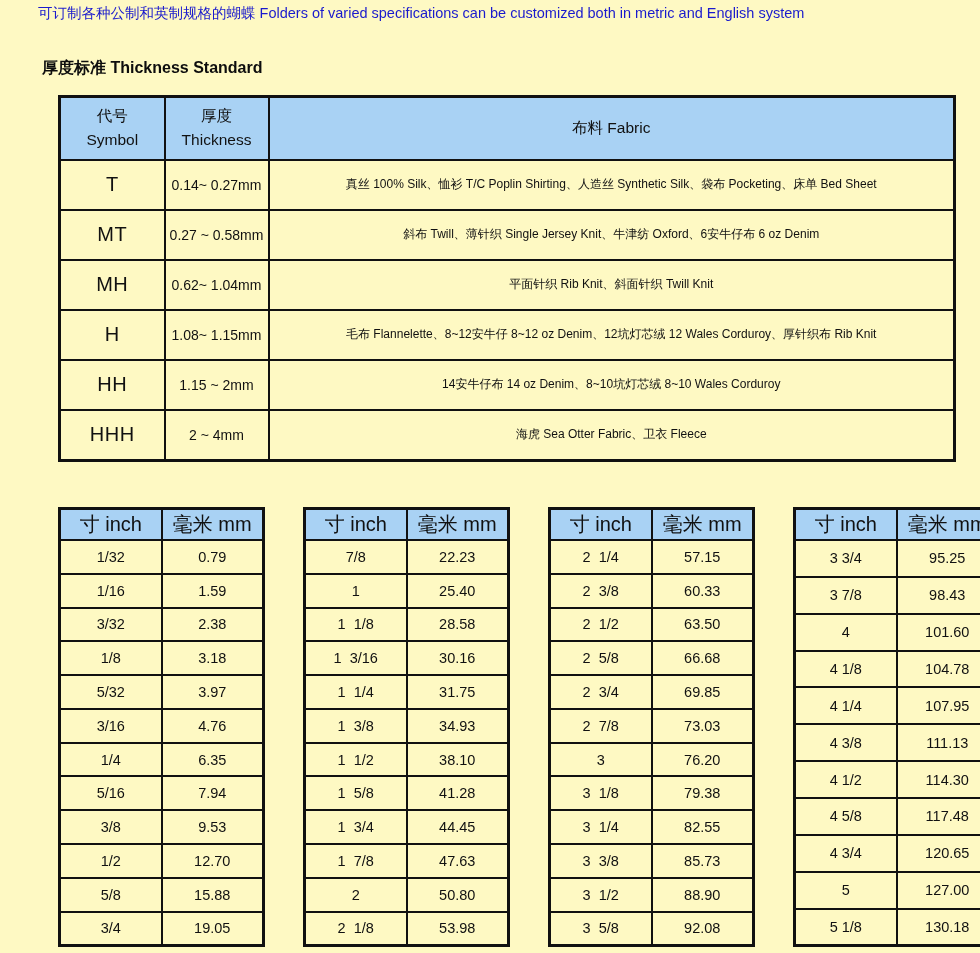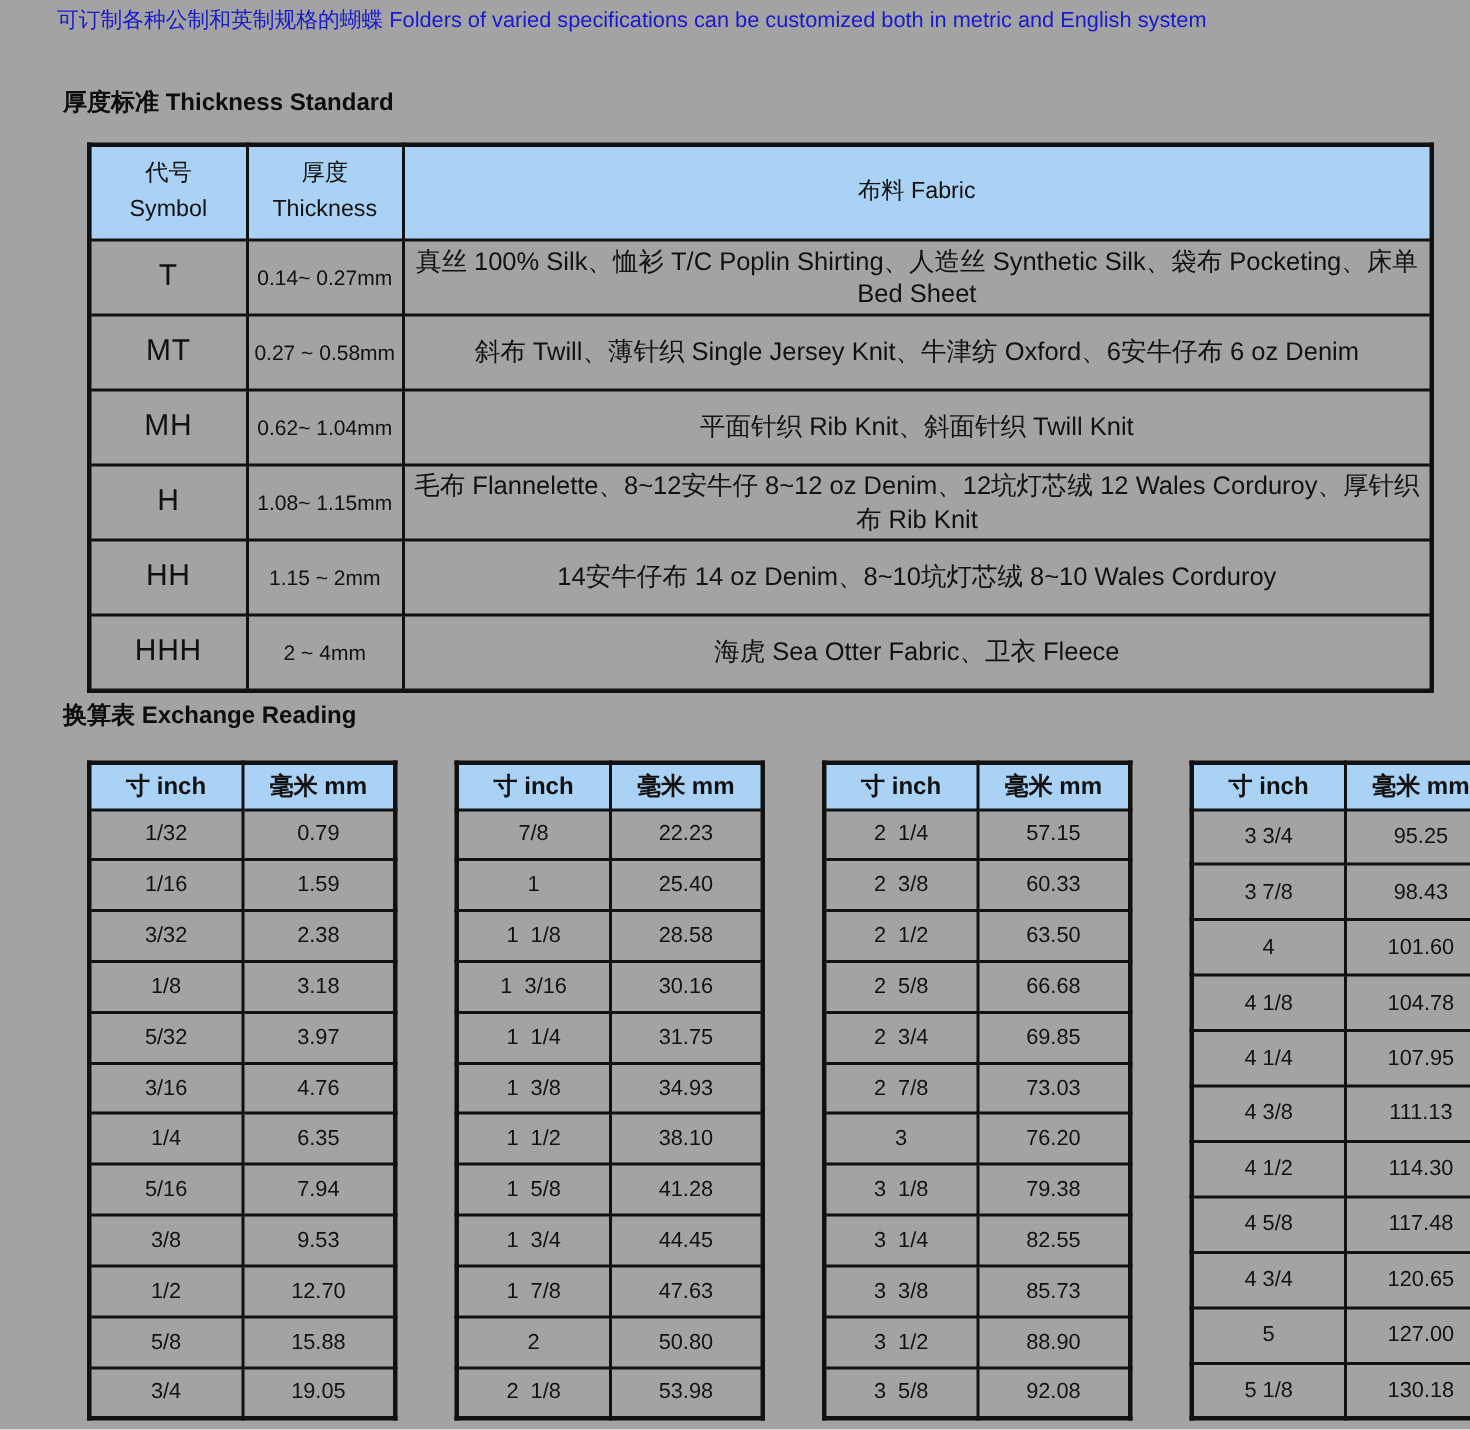--- a/index.html
+++ b/index.html
@@ -6,21 +6,21 @@
   html, body { margin: 0; padding: 0; background: #ffffff; }
   body {
     font-family: "Liberation Sans", sans-serif;
     color: #111111;
     -webkit-font-smoothing: antialiased;
   }
   .page {
     position: relative;
     width: 980px;
     height: 953px;
-    background: #a3a3a3;
+    background: #fef9c3;
     overflow: hidden;
   }
   .note {
     position: absolute;
     left: 38px;
     top: 4px;
     font-size: 14.5px;
     color: var(--note-blue, #1a1acd);
     white-space: nowrap;
   }
@@ -54,41 +54,41 @@
   }
   .tktable th {
     background: var(--header-bg, #a9d2f4);
     font-weight: normal;
     font-size: 15.5px;
     height: 63px;
     line-height: 1.55;
   }
   .tktable col.c1 { width: 105px; }
   .tktable col.c2 { width: 104px; }
-  .tktable td { height: 41px; font-size: 17px; }
+  .tktable td { height: 41px; font-size: 12px; }
   .tktable td.sym { font-size: 20px; letter-spacing: 0.5px; }
   .tktable td.thk { font-size: 14px; padding: 16px 2px; }
 
   
   .xrow {
     position: absolute;
     left: 42px;
     top: 507px;
     display: flex;
     gap: 22px;
   }
   .xtable {
     width: 207px;
     border: 3px solid var(--border, #111111);
     height: 440px;
   }
   .xtable th {
     background: var(--header-bg, #a9d2f4);
-    font-weight: bold;
-    font-size: 16px;
+    font-weight: normal;
+    font-size: 20px;
     height: 31px;
     border: 2px solid var(--border, #111111);
     text-align: center;
     vertical-align: middle;
   }
   .xtable td {
     height: 31px;
     font-size: 14.5px;
     text-align: center;
     vertical-align: middle;
@@ -158,21 +158,20 @@
         </tr>
 
         <tr>
           <td class="sym">HHH</td>
           <td class="thk">2 ~ 4mm</td>
           <td class="fab">海虎 Sea Otter Fabric、卫衣 Fleece</td>
         </tr>
       </tbody>
   </table>
 
-  <h1 class="heading exch-heading">换算表 Exchange Reading</h1>
 
   <div class="xrow">
 
     <table class="xtable">
       <colgroup>
           <col style="width:50%">
           <col style="width:50%">
         </colgroup>
       <thead>
         <tr>

